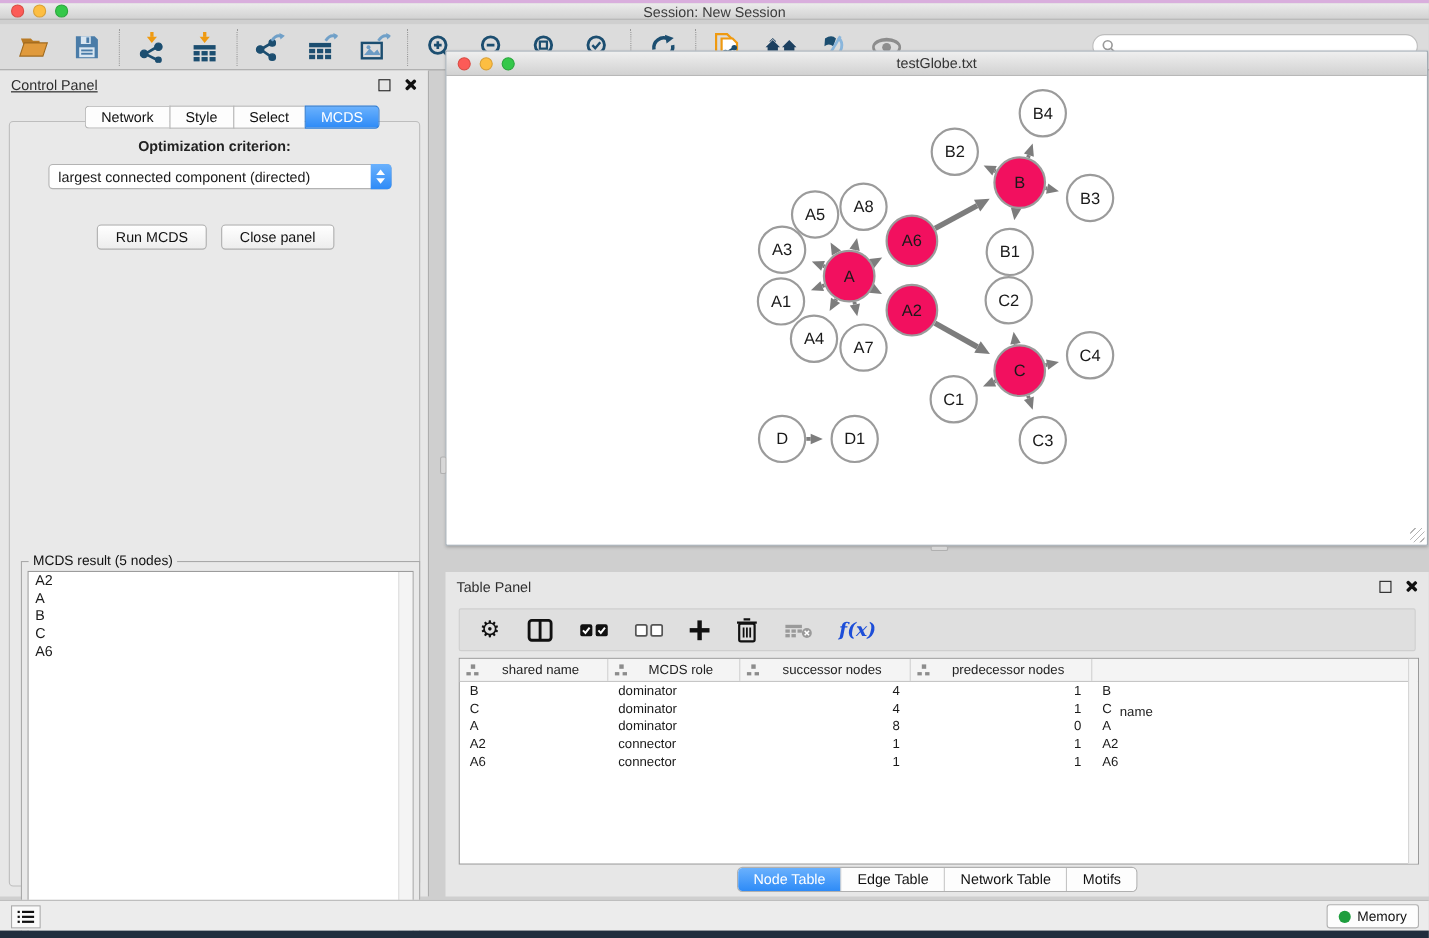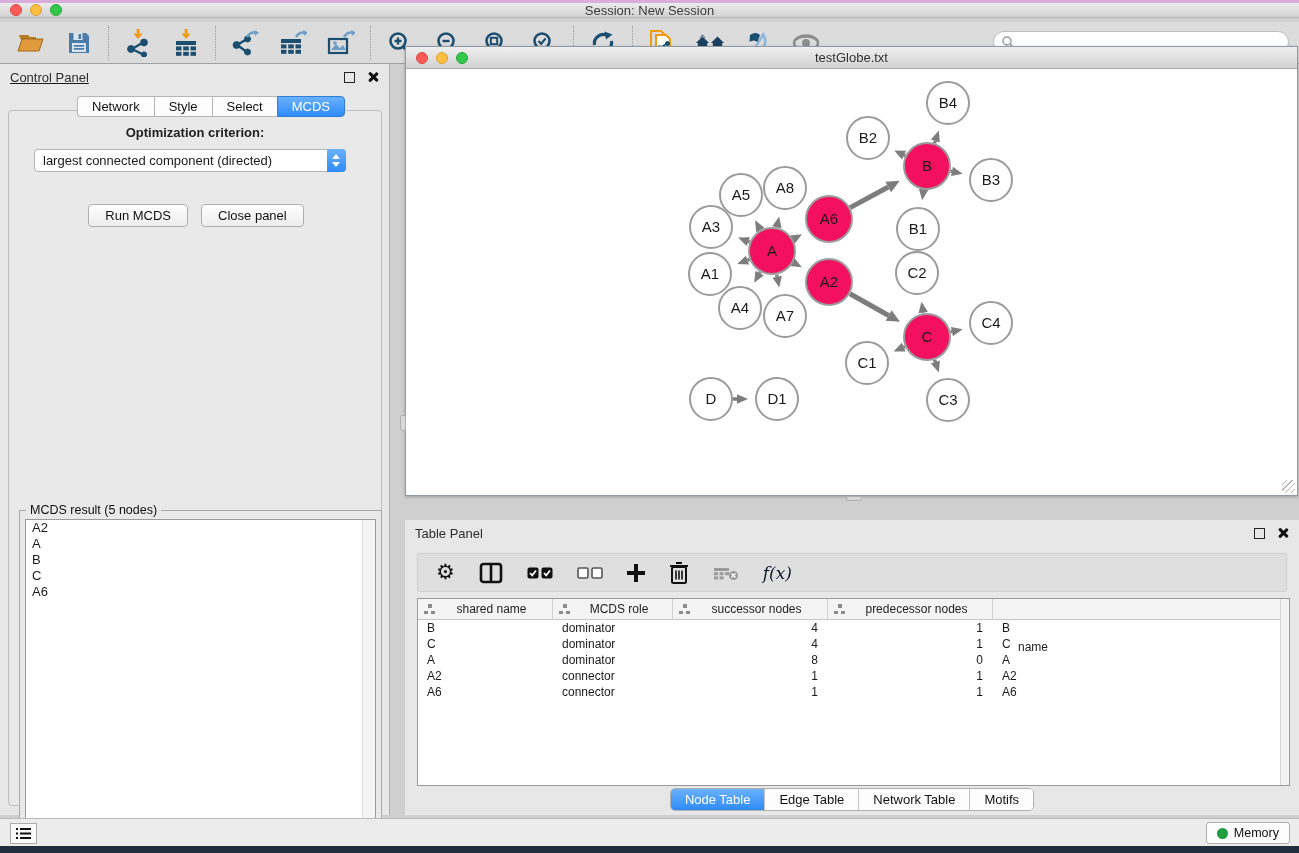--- a/index.html
+++ b/index.html
@@ -40,21 +40,21 @@
 
   .cp-tabs { position:absolute; left:77px; top:32px; display:flex; z-index:2; }
   .cp-tab { height:21px; padding:0 14px; font-size:13px; display:flex; align-items:center;
     background:#fdfdfd; border:1px solid #b4b4b4; border-right:none; color:#111; }
   .cp-tab:first-child { border-radius:4px 0 0 4px; }
   .cp-tab:last-child { border-right:1px solid #b4b4b4; border-radius:0 4px 4px 0; }
   .cp-tab.active { background:linear-gradient(#6ab1fd,#2e8bf7); color:#fff; border-color:#2e7dd6; }
   .cp-content { position:absolute; left:8px; top:46px; width:374px; height:696px;
     border:1px solid #bdbdbd; border-radius:4px; background:#e9e9e9; }
   .opt-label { text-align:center; margin-top:14px; font-size:13px; font-weight:bold; color:#222; }
-  .criterion { position:absolute; left:25px; top:38px; width:312px; height:23px; background:#fff;
+  .criterion { position:absolute; left:35px; top:38px; width:312px; height:23px; background:#fff;
     border:1px solid #b3b3b3; border-radius:4px; display:flex; align-items:center; }
   .criterion-text { flex:1; font-size:13px; padding-left:8px; white-space:nowrap; overflow:hidden; }
   .stepper { width:19px; height:23px; margin-right:-1px; border-radius:0 4px 4px 0;
     background:linear-gradient(#6ab1fd,#2e8bf7); position:relative; }
   .stepper:before { content:""; position:absolute; left:5px; top:5px; border:4.5px solid transparent; border-bottom:5px solid #fff; border-top:none; }
   .stepper:after { content:""; position:absolute; left:5px; bottom:5px; border:4.5px solid transparent; border-top:5px solid #fff; border-bottom:none; }
   .cp-buttons { position:absolute; left:0; top:72px; width:374px; display:flex; justify-content:center; gap:13px; }
   .aqua-btn { height:23px; padding:0 16px; background:linear-gradient(#ffffff,#ededed);
     border:1px solid #b0b0b0; border-radius:4px; font-size:13px; color:#111; display:flex; align-items:center;margin-top:21px; }
 
@@ -80,21 +80,21 @@
 
   
   .table-panel { position:absolute; left:405px; top:520px; width:894px; height:295px; background:#e7e7e7; }
   .tp-toolbar { position:absolute; left:12px; top:33px; width:870px; height:39px; background:#dfdfdf;
     border:1px solid #cfcfcf; border-radius:2px; display:flex; align-items:center; gap:24px; padding-left:18px; }
   .tp-icon { display:flex; align-items:center; justify-content:center; height:30px; }
   .gear-glyph { font-family:"DejaVu Sans", sans-serif; font-size:21px; color:#111; line-height:1; }
   .plus-glyph { position:relative; width:18px; height:18px; }
   .plus-glyph:before { content:""; position:absolute; left:7px; top:0; width:4.5px; height:18px; background:#111; }
   .plus-glyph:after { content:""; position:absolute; top:7px; left:0; height:4.5px; width:18px; background:#111; }
-  .fx-glyph { font-family:"DejaVu Serif", serif; font-style:italic; font-size:17px; color:#0f172a; }
+  .fx-glyph { font-family:"DejaVu Serif", serif; font-style:italic; font-size:17px; color:#1d4ed8;font-weight:bold; }
 
   .data-table { position:absolute; left:12px; top:78px; width:873px; height:188px; background:#fff; border:1px solid #9a9a9a; }
   .dt-header { display:flex; height:21px; background:#f4f4f4; border-bottom:1px solid #c6c6c6; font-size:12px; color:#222; }
   .dt-hcell { display:flex; align-items:center; border-right:1px solid #d2d2d2; position:relative; }
   .dt-hcell .hlabel { flex:1; text-align:center; padding-right:4px; }
   .tree-ico { width:11px; height:10px; margin-left:6px; position:relative; flex:none; }
   .tree-ico:before { content:""; position:absolute; left:3.5px; top:0; width:4px; height:3.5px; background:#8c8c8c; }
   .tree-ico:after { content:""; position:absolute; left:0; bottom:0; width:4px; height:3.5px; background:#8c8c8c;
     box-shadow:7px 0 0 #8c8c8c; }
   .dt-body { font-size:12px; }

